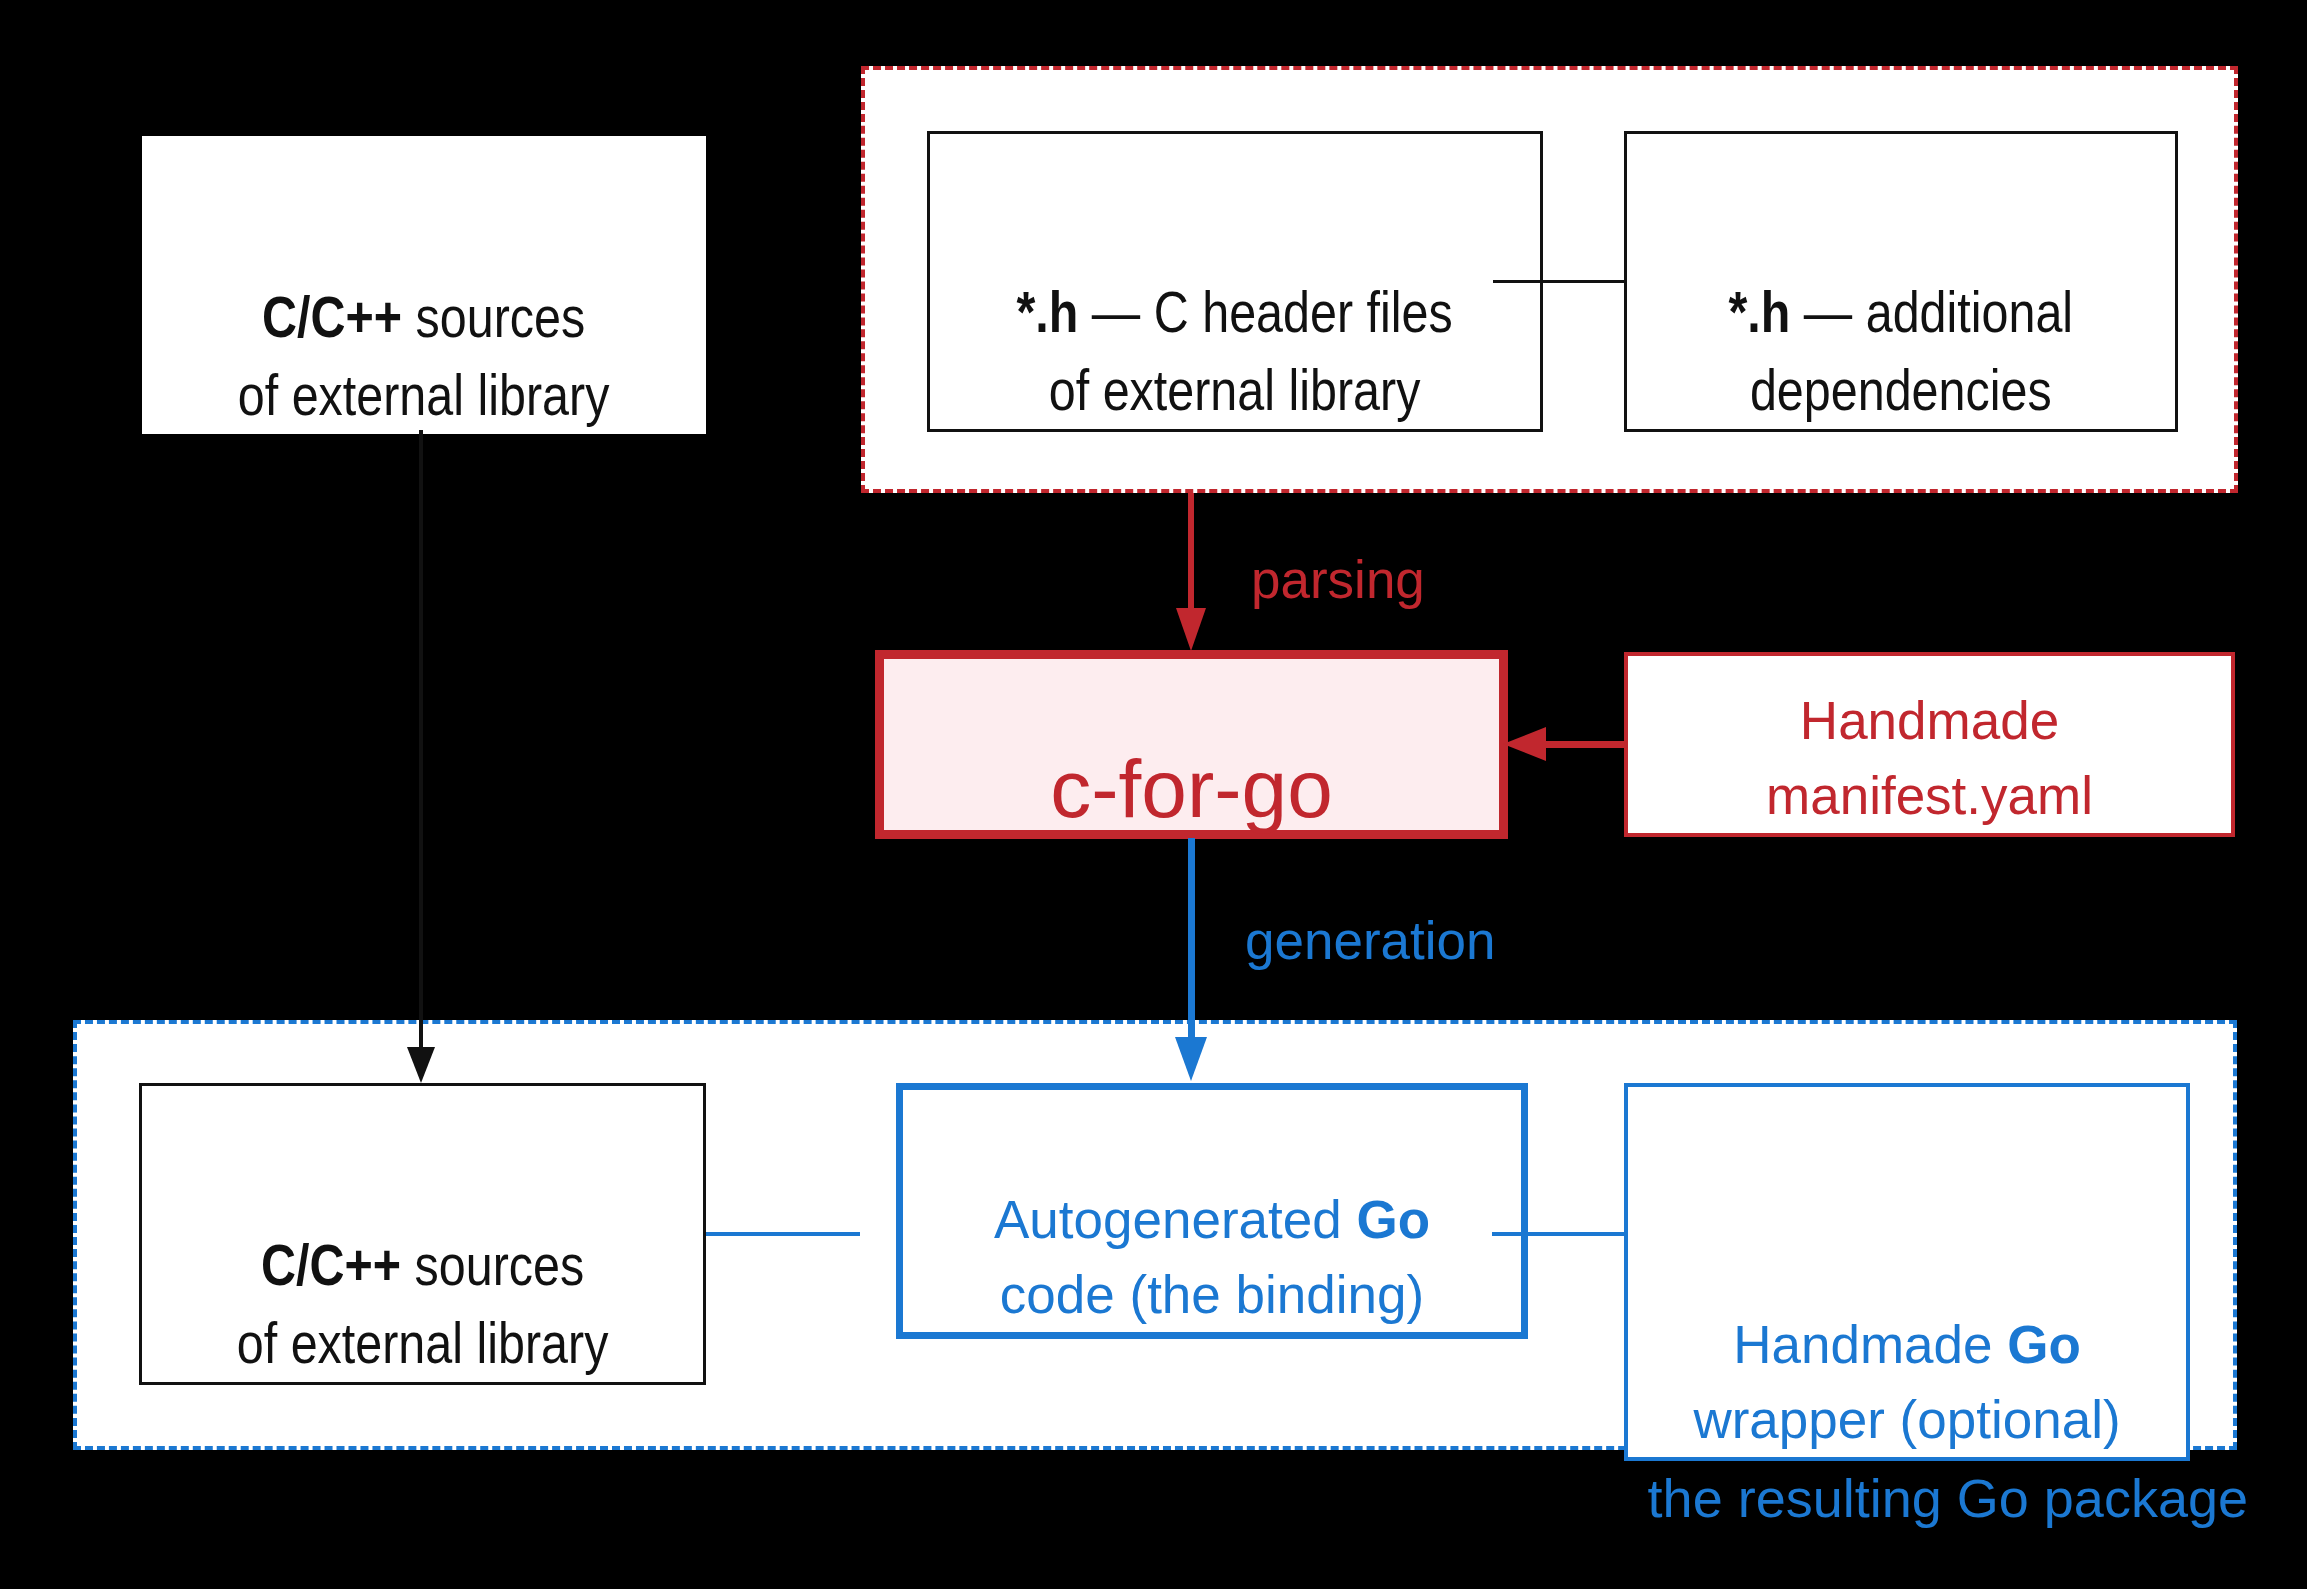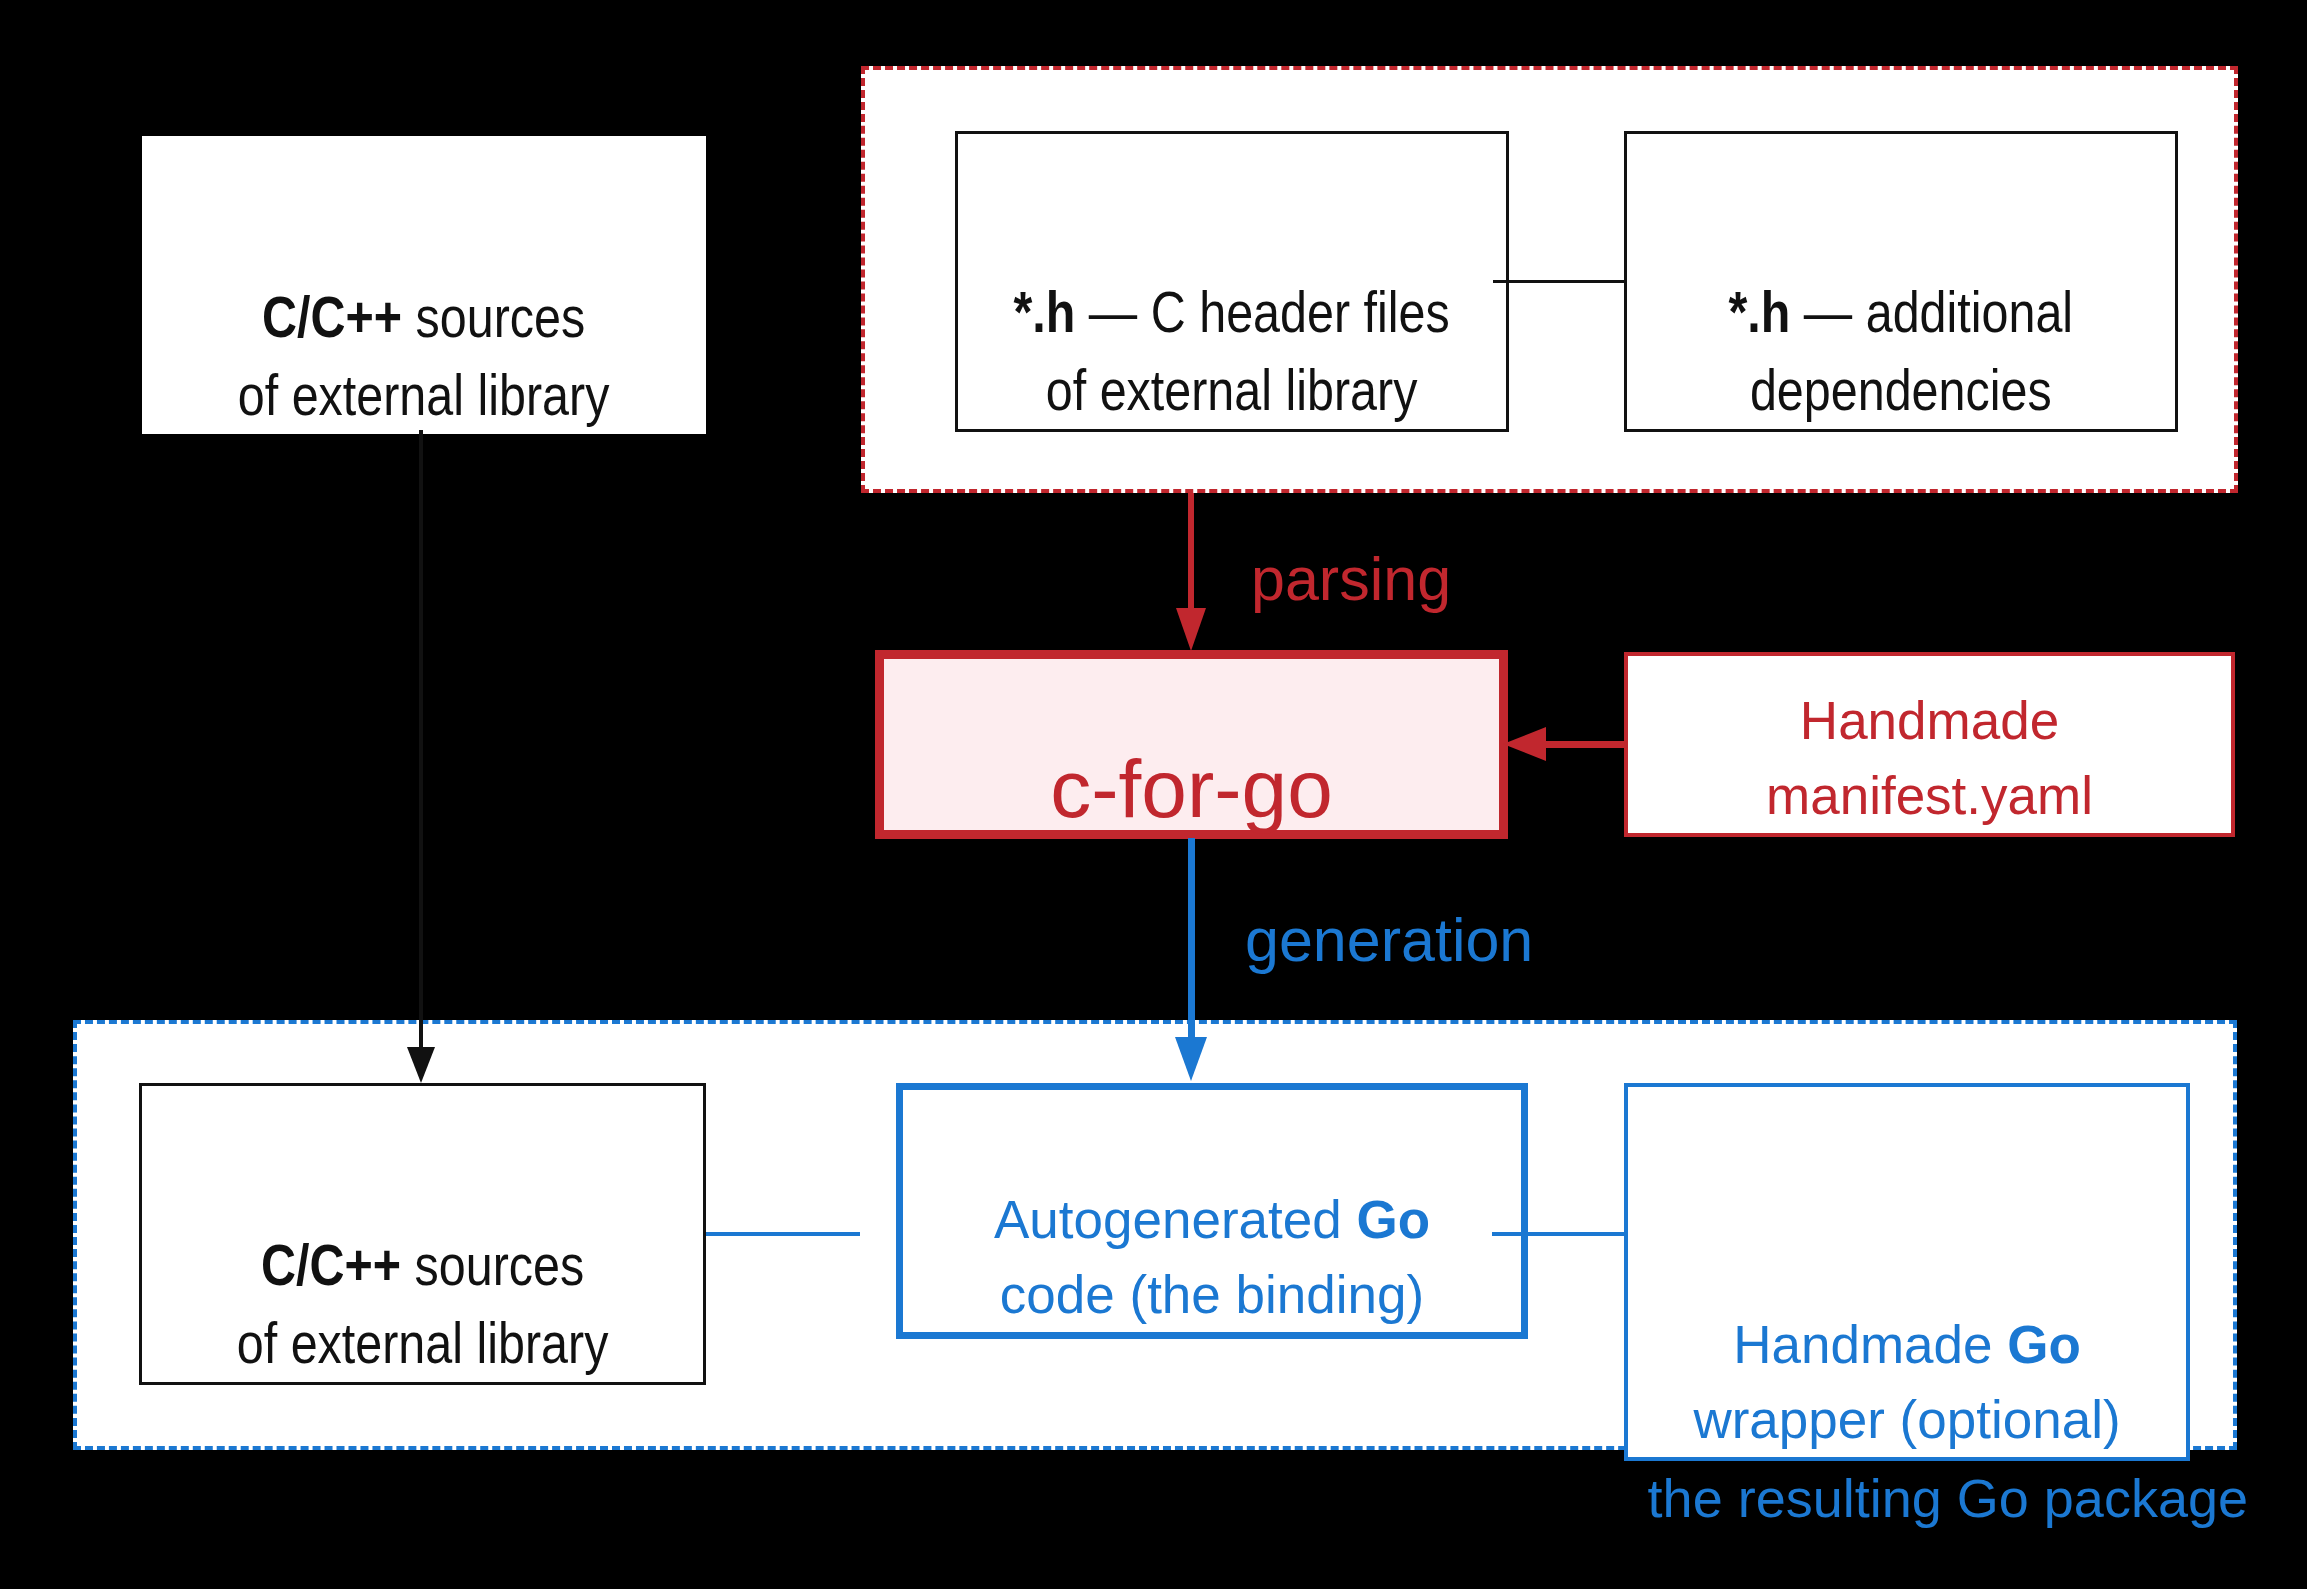--- a/index.html
+++ b/index.html
@@ -11,21 +11,21 @@
   }
   .group{position:absolute;box-sizing:border-box;background:var(--paper,#fff);}
   #red-container{left:861px;top:66px;width:1377px;height:427px;border:4.1px dashed var(--red,#c1272e);}
   #blue-container{left:73px;top:1020px;width:2164px;height:430px;border:4.9px dashed var(--blue,#1b78d2);}
 
   .box{
     position:absolute;box-sizing:border-box;background:var(--paper,#fff);
     display:flex;align-items:flex-end;justify-content:center;text-align:center;
   }
   #box-cc-top{left:142px;top:136px;width:564px;height:298px;}
-  #box-headers{left:927px;top:131px;width:554px;height:301px;border:3.3px solid var(--ink,#111);margin-left:28px;}
+  #box-headers{left:927px;top:131px;width:616px;height:301px;border:3.3px solid var(--ink,#111);}
   #box-deps{left:1624px;top:131px;width:554px;height:301px;border:3.3px solid var(--ink,#111);}
   #box-cforgo{left:861px;top:650px;width:633px;height:189px;border:9px solid var(--red,#c1272e);background:var(--pink,#fdedef);color:var(--red,#c1272e);margin-left:14px;}
   #box-manifest{left:1624px;top:652px;width:611px;height:185px;border:4.1px solid var(--red,#c1272e);color:var(--red,#c1272e);}
   #box-cc-bottom{left:139px;top:1083px;width:567px;height:302px;border:3.3px solid var(--ink,#111);}
   #box-autogen{left:896px;top:1083px;width:632px;height:256px;border:7.4px solid var(--blue,#1b78d2);color:var(--blue,#1b78d2);}
   #box-wrapper{left:1624px;top:1083px;width:566px;height:378px;border:4.1px solid var(--blue,#1b78d2);color:var(--blue,#1b78d2);}
 
   .txt{font-size:53px;line-height:75px;font-weight:400;}
   .cond{font-size:57px;line-height:78px;transform:scaleX(.85);transform-origin:50% 50%;white-space:nowrap;}
   .b{font-weight:700;}
@@ -43,21 +43,21 @@
   #manifest-shaft{left:1544px;top:741px;width:80px;height:6.6px;background:var(--red,#c1272e);}
   #manifest-head{left:1503px;top:727px;width:0;height:0;
     border-top:17px solid transparent;border-bottom:17px solid transparent;border-right:43px solid var(--red,#c1272e);}
   #generation-shaft{left:1188px;top:838px;width:6.6px;height:202px;background:var(--blue,#1b78d2);}
   #generation-head{left:1175px;top:1037px;width:0;height:0;
     border-left:16.4px solid transparent;border-right:16.4px solid transparent;border-top:44px solid var(--blue,#1b78d2);}
   #black-shaft{left:419px;top:430px;width:4.1px;height:620px;background:var(--ink,#111);}
   #black-head{left:407px;top:1047px;width:0;height:0;
     border-left:14px solid transparent;border-right:14px solid transparent;border-top:36px solid var(--ink,#111);}
 
-  .flow-label{position:absolute;font-size:61px;line-height:69px;white-space:nowrap;}
+  .flow-label{position:absolute;font-size:53px;line-height:69px;white-space:nowrap;}
   #parsing-label{left:1251px;top:545px;color:var(--red,#c1272e);}
   #generation-label{left:1245px;top:906px;color:var(--blue,#1b78d2);}
   #result-label{right:59px;top:1464px;color:var(--blue,#1b78d2);font-size:54px;}
 </style>
 </head>
 <body>
 
 <div id="canvas">
 
   <div class="group" id="red-container"></div>

